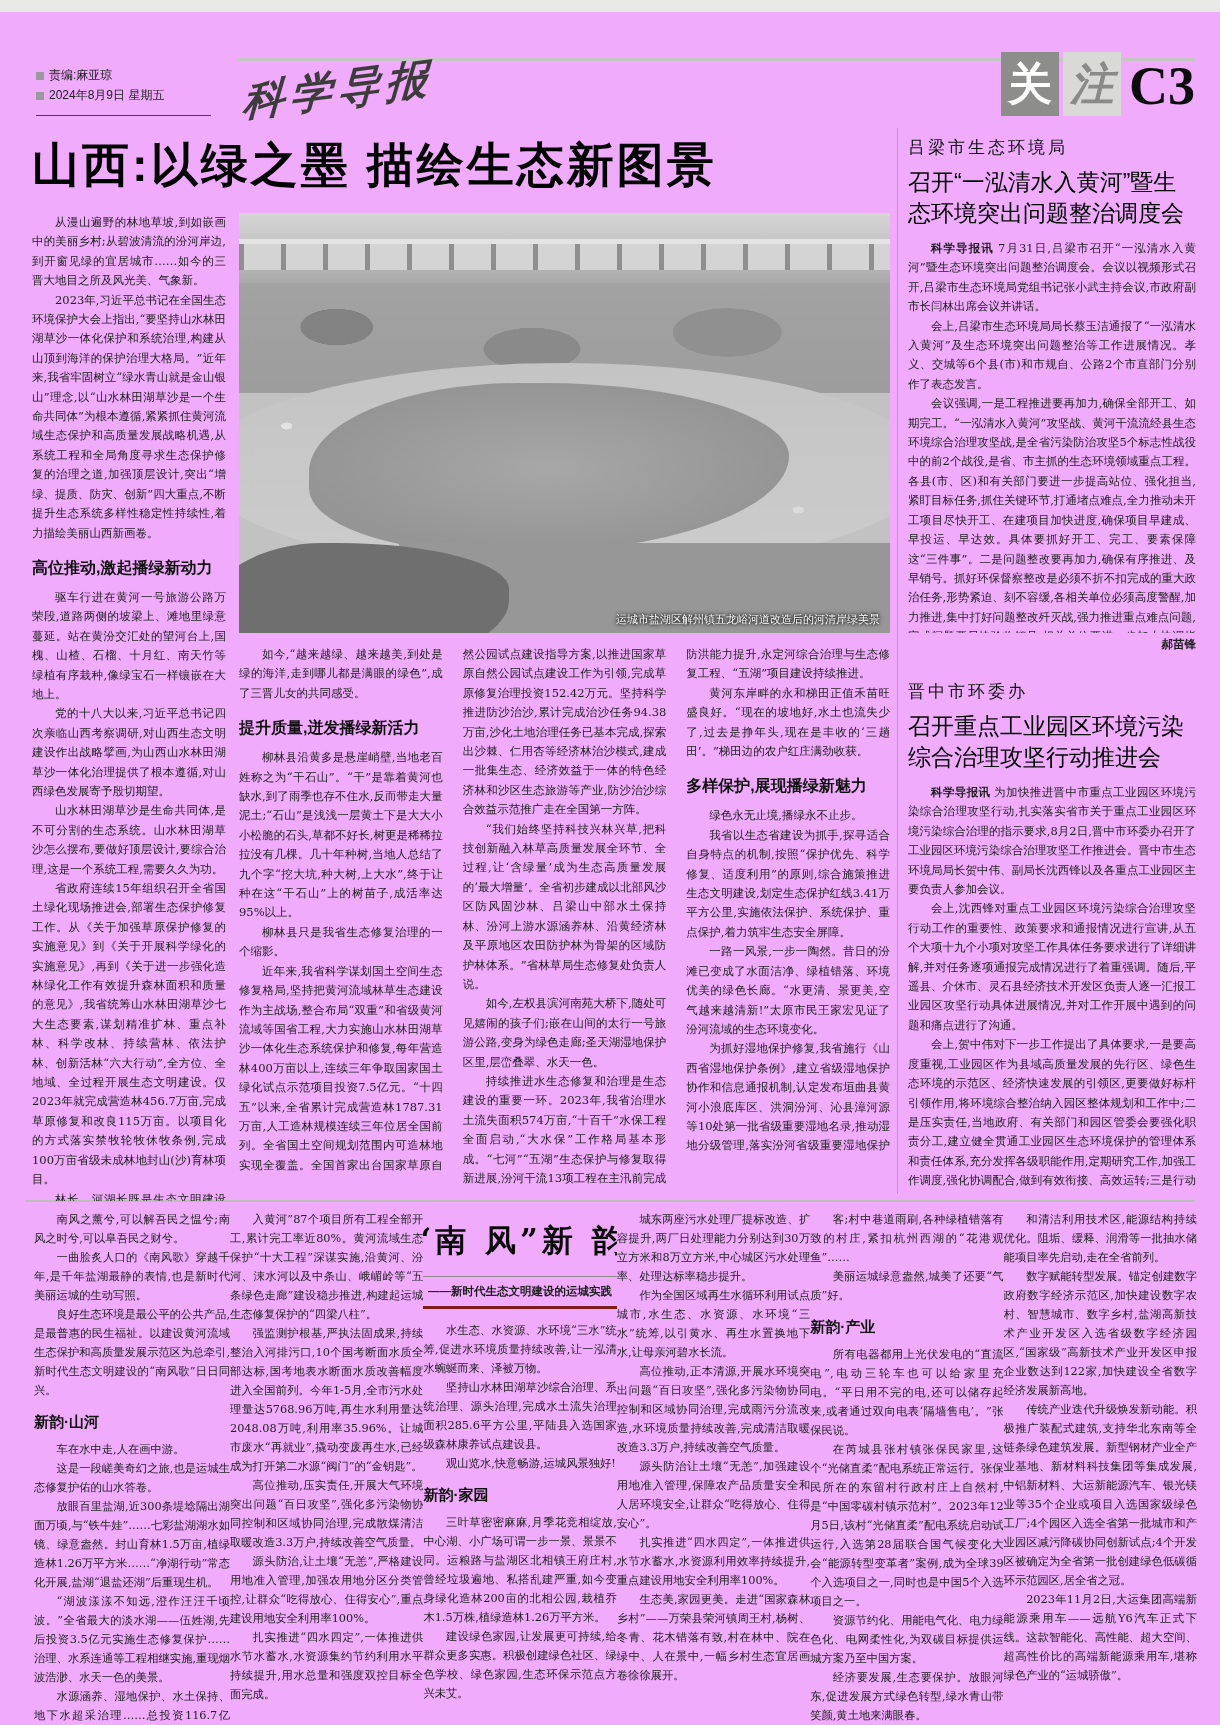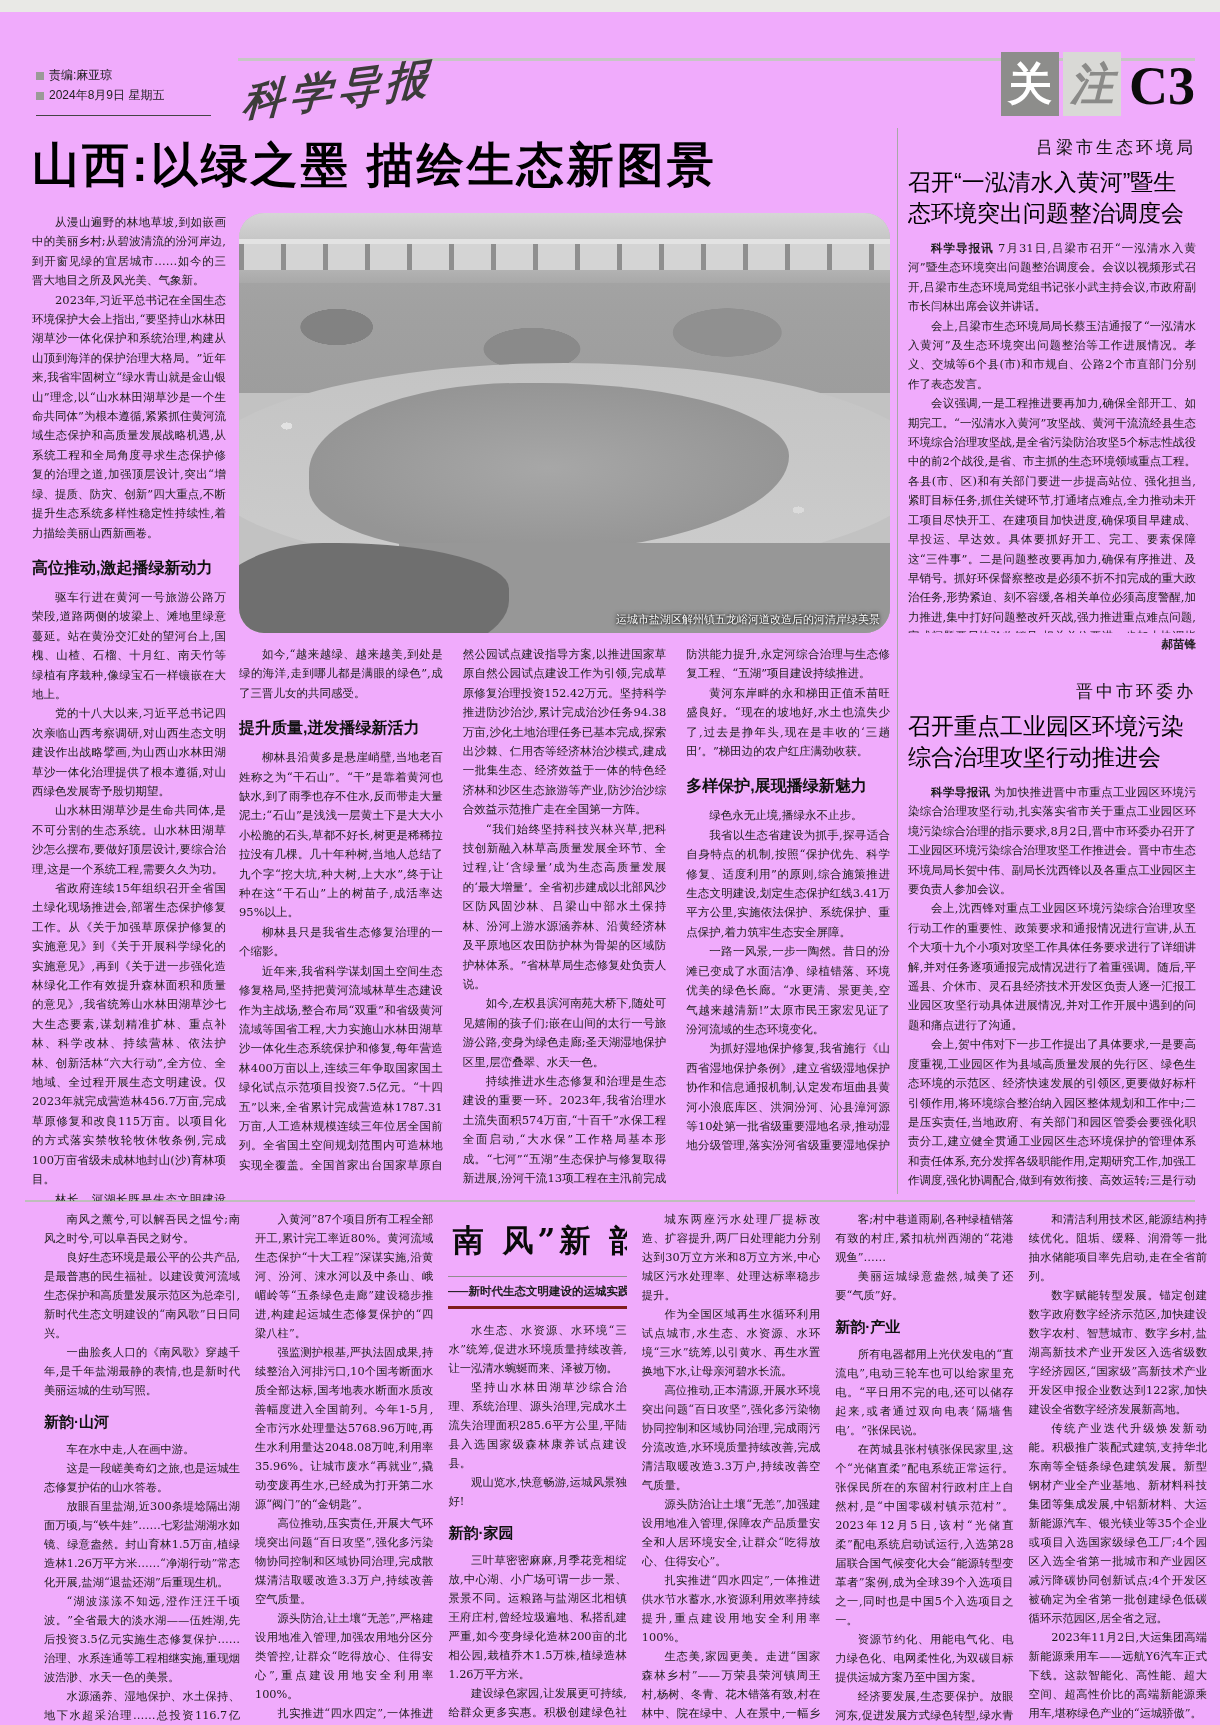--- a/index.html
+++ b/index.html
@@ -32,21 +32,21 @@
         font-size:47px;letter-spacing:3px;color:#000;margin:4px 0 0 0;white-space:nowrap;}
   .main-body{display:flex;margin-top:16px;justify-content:center;}
   .colA{width:194px;margin-right:13px;height:988px;overflow:hidden;}
   .main-right{flex:1;min-width:0;}
   .para{margin:0;text-indent:2em;font-size:11.5px;line-height:19.4px;text-align:justify;}
   .sub{font-family:"Liberation Sans","DejaVu Sans",sans-serif;font-weight:bold;font-size:16px;
         margin:15px 0 9px 0;color:#111;}
   .byline{margin:2px 0 0 0;text-align:right;font-weight:bold;font-size:11.5px;line-height:19px;}
   .mid-cols{margin-top:12px;height:544px;overflow:hidden;column-count:3;column-gap:20px;}
   
-  .photo{position:relative;height:420px;background:#c2c2be;overflow:hidden;filter:grayscale(1);border-radius:25px;}
+  .photo{position:relative;height:420px;background:#c2c2be;overflow:hidden;filter:grayscale(1);}
   .ph-top{position:absolute;left:0;top:0;right:0;height:70px;
         background:linear-gradient(180deg,#d6d6d2 0%,#bdbdb8 60%,#a9a9a4 100%);}
   .ph-bridge{position:absolute;left:0;top:26px;right:0;height:26px;
         background:repeating-linear-gradient(90deg,#8f8f8c 0 5px,#d4d4d0 5px 42px);
         border-top:5px solid #e3e3df;}
   .ph-veg{position:absolute;left:0;top:70px;right:0;height:110px;
         background:radial-gradient(60px 30px at 15% 40%,#7f847c 0 60%,transparent 61%),
                    radial-gradient(80px 35px at 45% 60%,#878c83 0 60%,transparent 61%),
                    radial-gradient(90px 40px at 75% 45%,#8d9289 0 60%,transparent 61%),
                    linear-gradient(180deg,#a3a39e,#9a9e96);}
@@ -67,31 +67,31 @@
                    radial-gradient(14px 9px at 30% 60%,#dcdbd5 0 70%,transparent 71%),
                    radial-gradient(15px 9px at 52% 35%,#d5d4ce 0 70%,transparent 71%),
                    radial-gradient(14px 9px at 72% 65%,#dad9d3 0 70%,transparent 71%),
                    radial-gradient(15px 9px at 90% 40%,#d7d6d0 0 70%,transparent 71%),
                    linear-gradient(180deg,#b3b2ac,#a5a49e);}
   .ph-caption{position:absolute;right:10px;bottom:6px;color:#fff;font-size:11px;
         text-shadow:0 0 3px #000,0 0 5px #000;font-family:"Liberation Sans",sans-serif;}
   
   .side{position:absolute;left:908px;top:116px;width:288px;height:1066px;overflow:hidden;}
   .kicker{font-family:"Liberation Sans","DejaVu Sans",sans-serif;font-size:17px;letter-spacing:3px;
-        color:#111;margin:8px 0 8px 0;text-align:right;}
+        color:#111;margin:8px 0 8px 0;}
   .side-headline{font-family:"Liberation Sans","DejaVu Sans",sans-serif;font-weight:normal;
         font-size:23px;line-height:31px;color:#000;margin:0 0 10px 0;}
   .side-body{overflow:hidden;}
   .side-body .para b{font-family:"Liberation Sans",sans-serif;}
   .a1-body{max-height:394px;}
   .a2-body{max-height:436px;}
   .side-article + .side-article{margin-top:26px;}
   
-  .feature{position:absolute;left:44px;top:1198px;width:1163px;height:512px;
-        display:grid;grid-template-columns:196px 1fr 1fr 1fr 1fr 1fr;column-gap:15px;}
+  .feature{position:absolute;left:34px;top:1198px;width:1163px;height:512px;
+        display:grid;grid-template-columns:196px 1fr 1fr 1fr 1fr 1fr;}
   .fcol{overflow:hidden;height:512px;}
   .fcol .para{font-size:11.3px;line-height:19px;}
   .fcol .sub{font-size:15px;margin:13px 0 8px 0;}
   .feature-head{text-align:center;margin:6px -24px 12px -24px;}
   .feature-title{font-family:"DejaVu Serif",serif;font-weight:bold;font-size:31px;
         letter-spacing:4px;color:#0a0a0a;margin:10px 0 14px 0;white-space:nowrap;}
   .feature-sub{font-family:"Liberation Sans","DejaVu Sans",sans-serif;font-weight:bold;
         font-size:11.5px;padding:7px 0;border-top:1px solid #8e8e8c;border-bottom:3px solid #7f1d1d;}
 </style>
 </head>
@@ -185,22 +185,22 @@
           <p class="para">会上,沈西锋对重点工业园区环境污染综合治理攻坚行动工作的重要性、政策要求和通报情况进行宣讲,从五个大项十九个小项对攻坚工作具体任务要求进行了详细讲解,并对任务逐项通报完成情况进行了着重强调。随后,平遥县、介休市、灵石县经济技术开发区负责人逐一汇报工业园区攻坚行动具体进展情况,并对工作开展中遇到的问题和痛点进行了沟通。</p>
           <p class="para">会上,贺中伟对下一步工作提出了具体要求,一是要高度重视,工业园区作为县域高质量发展的先行区、绿色生态环境的示范区、经济快速发展的引领区,更要做好标杆引领作用,将环境综合整治纳入园区整体规划和工作中;二是压实责任,当地政府、有关部门和园区管委会要强化职责分工,建立健全贯通工业园区生态环境保护的管理体系和责任体系,充分发挥各级职能作用,定期研究工作,加强工作调度,强化协调配合,做到有效衔接、高效运转;三是行动提速,目前各园区工作进展、指标上来看相对落后、落实不尽人意,现场环境尤其是环境整治上动作不大,改善不明显,下一步对省市政策要再梳理一遍、再学习一遍,立行立改促进攻坚整改落地见效,各园区要紧盯目标任务,以更大力度推进环境综合治理,切实解决涉气、涉水、涉固废和扬尘管控、底数不清等问题,推动整体工作进展。</p>
         </div>
 
     </div>
   </div>
 
   <div class="feature">
     <div class="fcol">
         <p class="para">南风之薰兮,可以解吾民之愠兮;南风之时兮,可以阜吾民之财兮。</p>
+        <p class="para">一曲脍炙人口的《南风歌》穿越千年,是千年盐湖最静的表情,也是新时代美丽运城的生动写照。</p>
         <p class="para">良好生态环境是最公平的公共产品,是最普惠的民生福祉。以建设黄河流域生态保护和高质量发展示范区为总牵引,新时代生态文明建设的“南风歌”日日同兴。</p>
-        <p class="para">一曲脍炙人口的《南风歌》穿越千年,是千年盐湖最静的表情,也是新时代美丽运城的生动写照。</p>
         <h3 class="sub">新韵·山河</h3>
         <p class="para">车在水中走,人在画中游。</p>
         <p class="para">这是一段嵯美奇幻之旅,也是运城生态修复护佑的山水答卷。</p>
         <p class="para">放眼百里盐湖,近300条堤埝隔出湖面万顷,与“铁牛娃”……七彩盐湖湖水如镜、绿意盎然。封山育林1.5万亩,植绿造林1.26万平方米……“净湖行动”常态化开展,盐湖“退盐还湖”后重现生机。</p>
         <p class="para">“湖波漾漾不知远,澄作汪汪千顷波。”全省最大的淡水湖——伍姓湖,先后投资3.5亿元实施生态修复保护……治理、水系连通等工程相继实施,重现烟波浩渺、水天一色的美景。</p>
         <p class="para">水源涵养、湿地保护、水土保持、地下水超采治理……总投资116.7亿元、“一揽子”推进“一泓清水</p>
       </div>
     <div class="fcol">
         <p class="para">入黄河”87个项目所有工程全部开工,累计完工率近80%。黄河流域生态保护“十大工程”深谋实施,沿黄河、汾河、涑水河以及中条山、峨嵋岭等“五条绿色走廊”建设稳步推进,构建起运城生态修复保护的“四梁八柱”。</p>
         <p class="para">强监测护根基,严执法固成果,持续整治入河排污口,10个国考断面水质全部达标,国考地表水断面水质改善幅度进入全国前列。今年1-5月,全市污水处理量达5768.96万吨,再生水利用量达2048.08万吨,利用率35.96%。让城市废水“再就业”,撬动变废再生水,已经成为打开第二水源“阀门”的“金钥匙”。</p>

